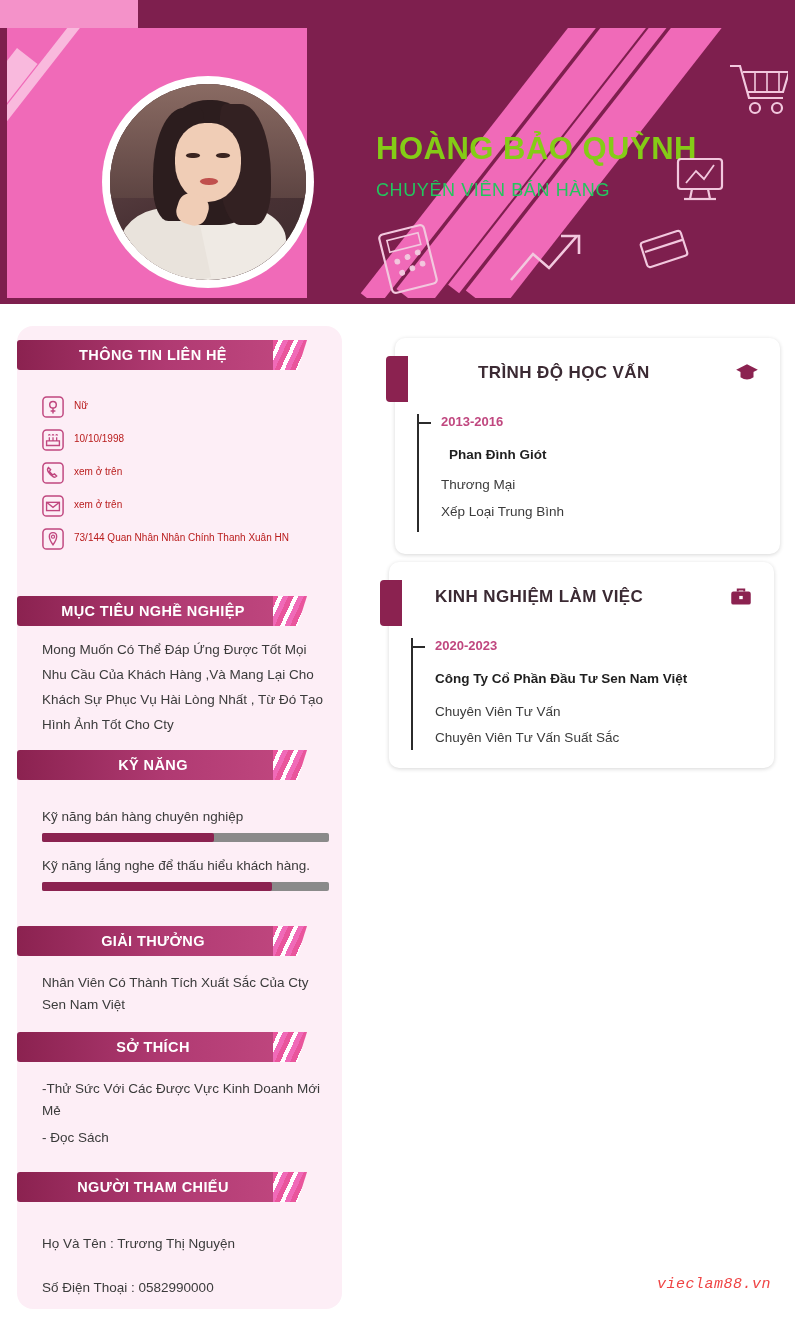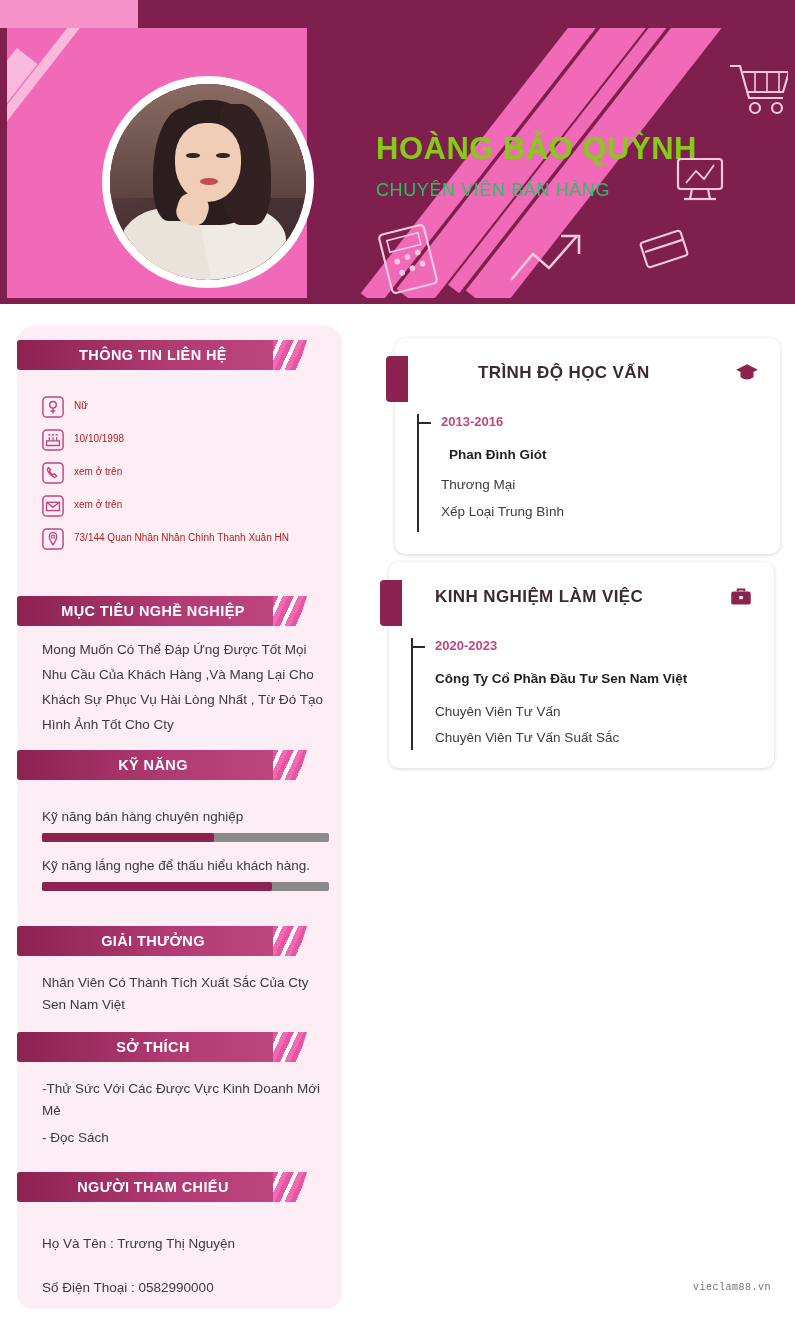--- a/index.html
+++ b/index.html
@@ -135,22 +135,23 @@
   .card-icon { position:absolute; color:#8b2250; }
 
   .tl-line { position:absolute; width:2px; background:#2b2b2b; }
   .tl-dash { position:absolute; width:14px; height:2px; background:#2b2b2b; }
   .tl-year { position:absolute; font-size:13px; color:#c0477f; font-weight:bold; }
   .tl-title { position:absolute; font-size:13.5px; color:#1f1f1f; font-weight:bold; }
   .tl-sub { position:absolute; font-size:13.5px; color:#3b3b3b; }
 
   .watermark {
     position:absolute; right:24px; bottom:40px;
-    font-family:"Liberation Mono", monospace; font-size:10px; color:#737373;
+    font-family:"Liberation Mono", monospace; font-size:15px; color:#ef4444;
     letter-spacing:0.5px;
+    font-style:italic;
   }
 </style>
 </head>
 <body>
 
 <div class="topbar">
   <div class="tb-pink"></div>
 </div>
 
 <div class="header">

